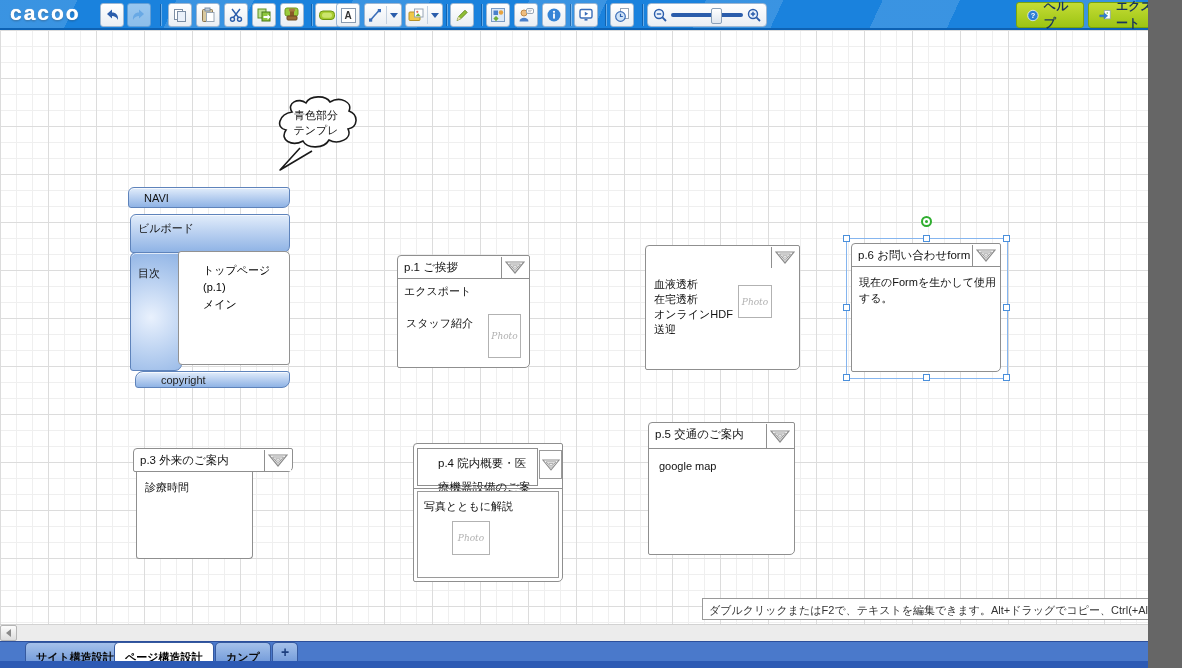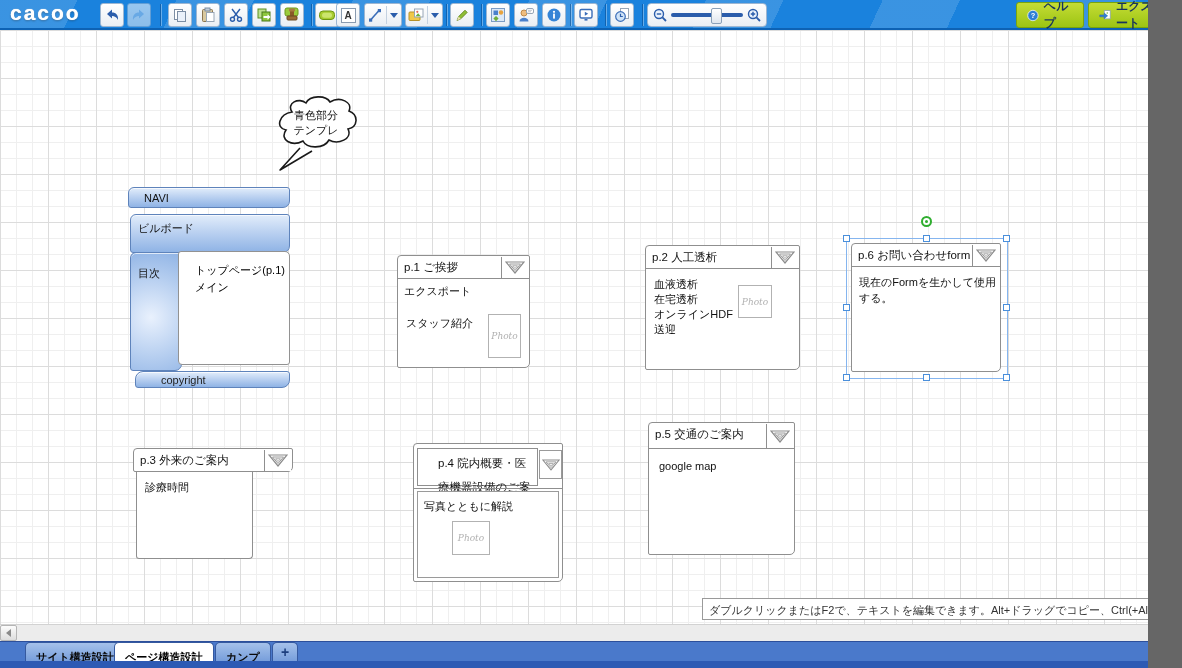--- a/index.html
+++ b/index.html
@@ -271,21 +271,21 @@
       <div>テンプレ</div>
     </div>
 
     <div class="bluebox" style="left:128px;top:157px;width:162px;height:21px;padding:4px 0 0 15px">
       <span>NAVI</span></div>
     <div class="bluebox" style="left:130px;top:184px;width:160px;height:39px;padding:6px 0 0 7px">
       <span>ビルボード</span></div>
     <div class="bluebox tocpanel" style="left:130px;top:222px;width:52px;height:119px;padding:13px 0 0 7px">
       <span>目次</span></div>
     <div class="abs" style="left:178px;top:221px;width:112px;height:114px;background:#fff;border:1px solid #929292;
-         border-radius:3px 5px 3px 4px;box-sizing:border-box;padding:10px 0 0 16px;font-size:11px;line-height:17px">
+         border-radius:3px 5px 3px 4px;box-sizing:border-box;padding:10px 0 0 24px;font-size:11px;line-height:17px">
       <div>トップページ(p.1)</div>
       <div>メイン</div>
     </div>
     <div class="bluebox" style="left:135px;top:341px;width:155px;height:17px;padding:2px 0 0 25px;border-radius:8px 3px 8px 3px;color:#222">
       <span>copyright</span></div>
 
     <div class="sketch" style="left:397px;top:225px;width:133px;height:113px">
       <div class="sk-title">p.1  ご挨拶</div>
       <div class="tri">
         <svg width="20" height="13" viewBox="0 0 20 13">
@@ -295,21 +295,20 @@
           </svg>
       </div>
       <div class="bodytext" style="left:6px;top:28px">エクスポート</div>
       <div class="bodytext" style="left:8px;top:60px">スタッフ紹介</div>
       <div class="photo" style="left:90px;top:58px;width:33px;height:44px">
         <span>Photo</span>
         </div>
     </div>
 
     <div class="sketch" style="left:645px;top:215px;width:155px;height:125px">
-      <div class="sk-title">p.2 人工透析</div>
       <div class="tri">
         <svg width="20" height="13" viewBox="0 0 20 13">
             <polygon points="1,1 19,1 10,12" fill="none" stroke="#8c8c8c" stroke-width="1.2"></polygon>
             <polygon points="4.5,3 15.5,3 10,9.5" fill="none" stroke="#9a9a9a" stroke-width="1"></polygon>
             <polygon points="7.5,4.8 12.5,4.8 10,7.5" fill="none" stroke="#a8a8a8" stroke-width="1"></polygon>
           </svg>
       </div>
       <div class="bodytext" style="left:8px;top:31px;line-height:15px;white-space:normal">
         <div>血液透析</div>
         <div>在宅透析</div>

